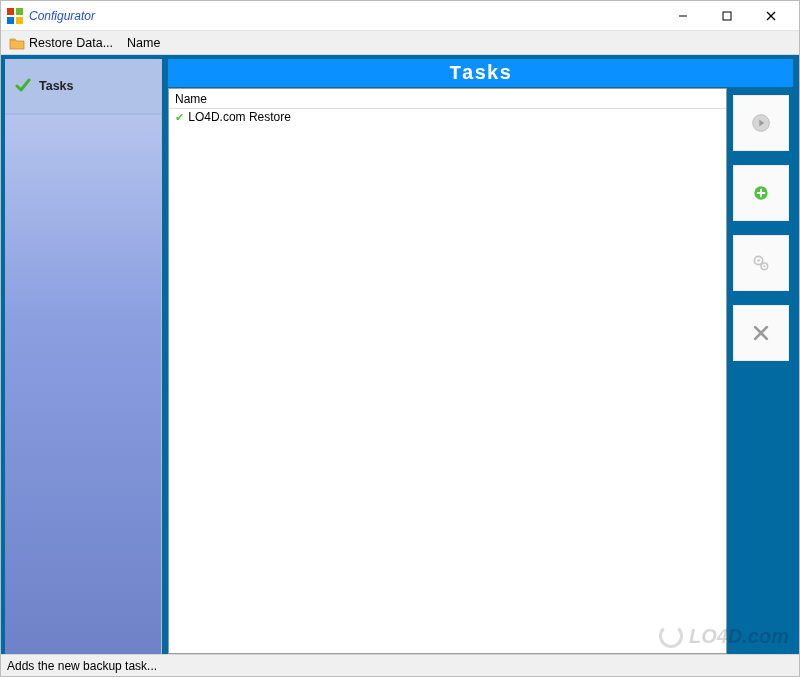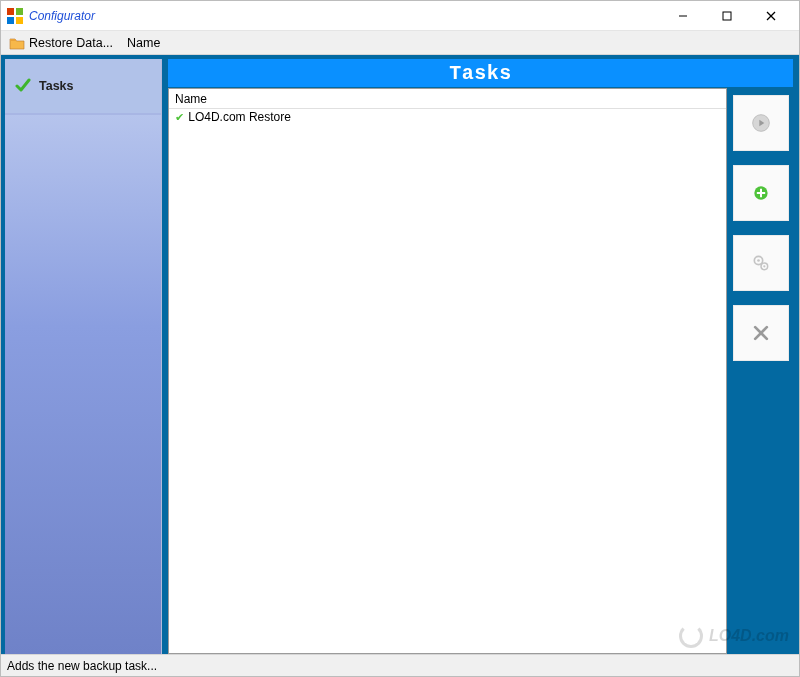--- a/index.html
+++ b/index.html
@@ -75,21 +75,21 @@
     }
     .action-btn svg { width:20px; height:20px; }
     
     .statusbar {
       height: 22px; border-top:1px solid #d6d6d6; background:#f0f0f0;
       font-size:12px; display:flex; align-items:center; padding: 8px 6px;
     }
     
     .watermark {
       position:absolute; right:10px; bottom:6px; color:rgba(0,0,0,0.16);
-      font-size:16px; font-weight:600; display:flex; align-items:center; gap:6px;
+      font-size:20px; font-weight:600; display:flex; align-items:center; gap:6px;
       pointer-events:none; font-style: italic;
     }
     .watermark .spinner {
       width:24px; height:24px; border:3px solid rgba(0,0,0,0.14); border-top-color:transparent;
       border-radius:50%;
     }
   </style>
 </head>
 <body>
 

